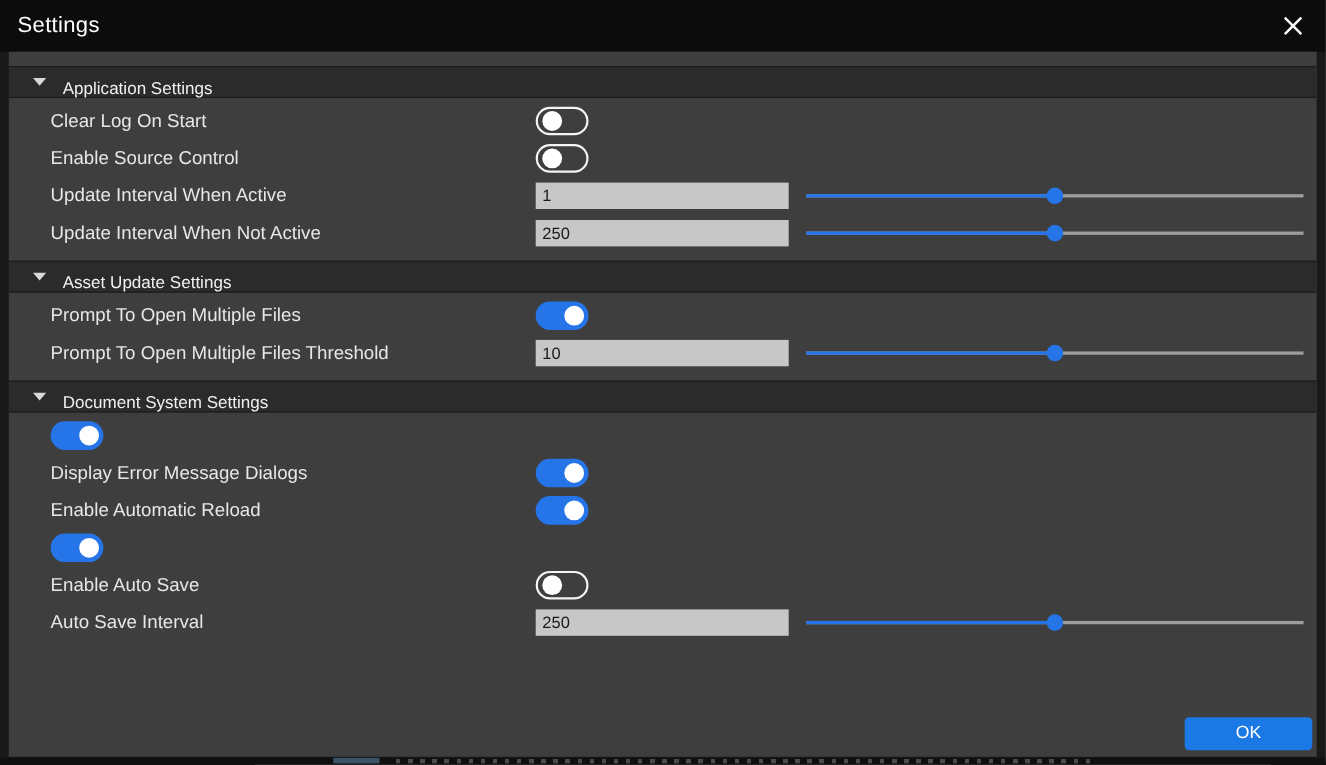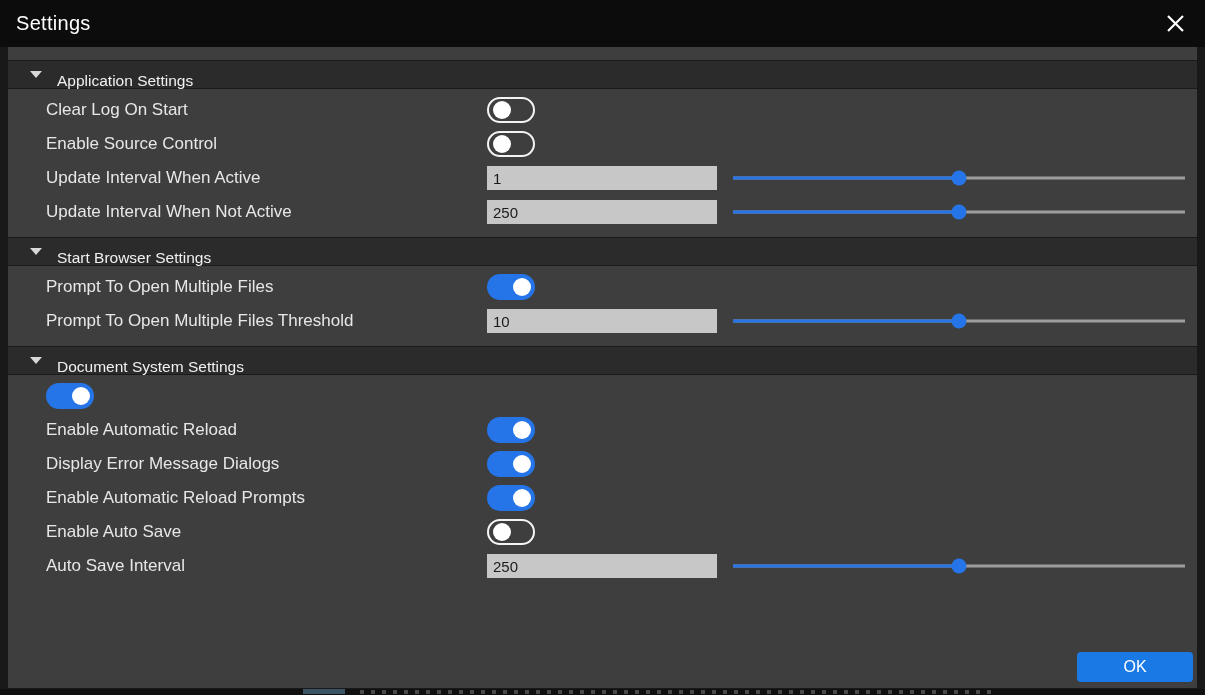--- a/index.html
+++ b/index.html
@@ -141,21 +141,21 @@
         <span class="row-label">Update Interval When Not Active</span>
         <input class="txt" value="250" style="">
         <div class="slider">
           <div class="track"></div>
           <div class="fill" style="width: 50%;"></div>
           <div class="thumb" style="left: 50%;"></div>
         </div>
       </div>
       <div class="section-header">
         <div class="tri"></div>
-        <span class="sh-label">Start Browser Settings</span>
+        <span class="sh-label">Asset Update Settings</span>
       </div>
       <div class="row">
         <span class="row-label">Prompt To Open Multiple Files</span>
         <div class="toggle on">
           <div class="knob"></div>
         </div>
       </div>
       <div class="row">
         <span class="row-label">Prompt To Open Multiple Files Threshold</span>
         <input class="txt" value="10" style="">
@@ -168,33 +168,32 @@
       <div class="section-header">
         <div class="tri"></div>
         <span class="sh-label">Document System Settings</span>
       </div>
       <div class="row">
         <div class="toggle on">
           <div class="knob"></div>
         </div>
       </div>
       <div class="row">
+        <span class="row-label">Display Error Message Dialogs</span>
+        <div class="toggle on">
+          <div class="knob"></div>
+        </div>
+      </div>
+      <div class="row">
         <span class="row-label">Enable Automatic Reload</span>
         <div class="toggle on">
           <div class="knob"></div>
         </div>
       </div>
       <div class="row">
-        <span class="row-label">Display Error Message Dialogs</span>
-        <div class="toggle on">
-          <div class="knob"></div>
-        </div>
-      </div>
-      <div class="row">
-        <span class="row-label">Enable Automatic Reload Prompts</span>
         <div class="toggle on">
           <div class="knob"></div>
         </div>
       </div>
       <div class="row">
         <span class="row-label">Enable Auto Save</span>
         <div class="toggle">
           <div class="knob"></div>
         </div>
       </div>

